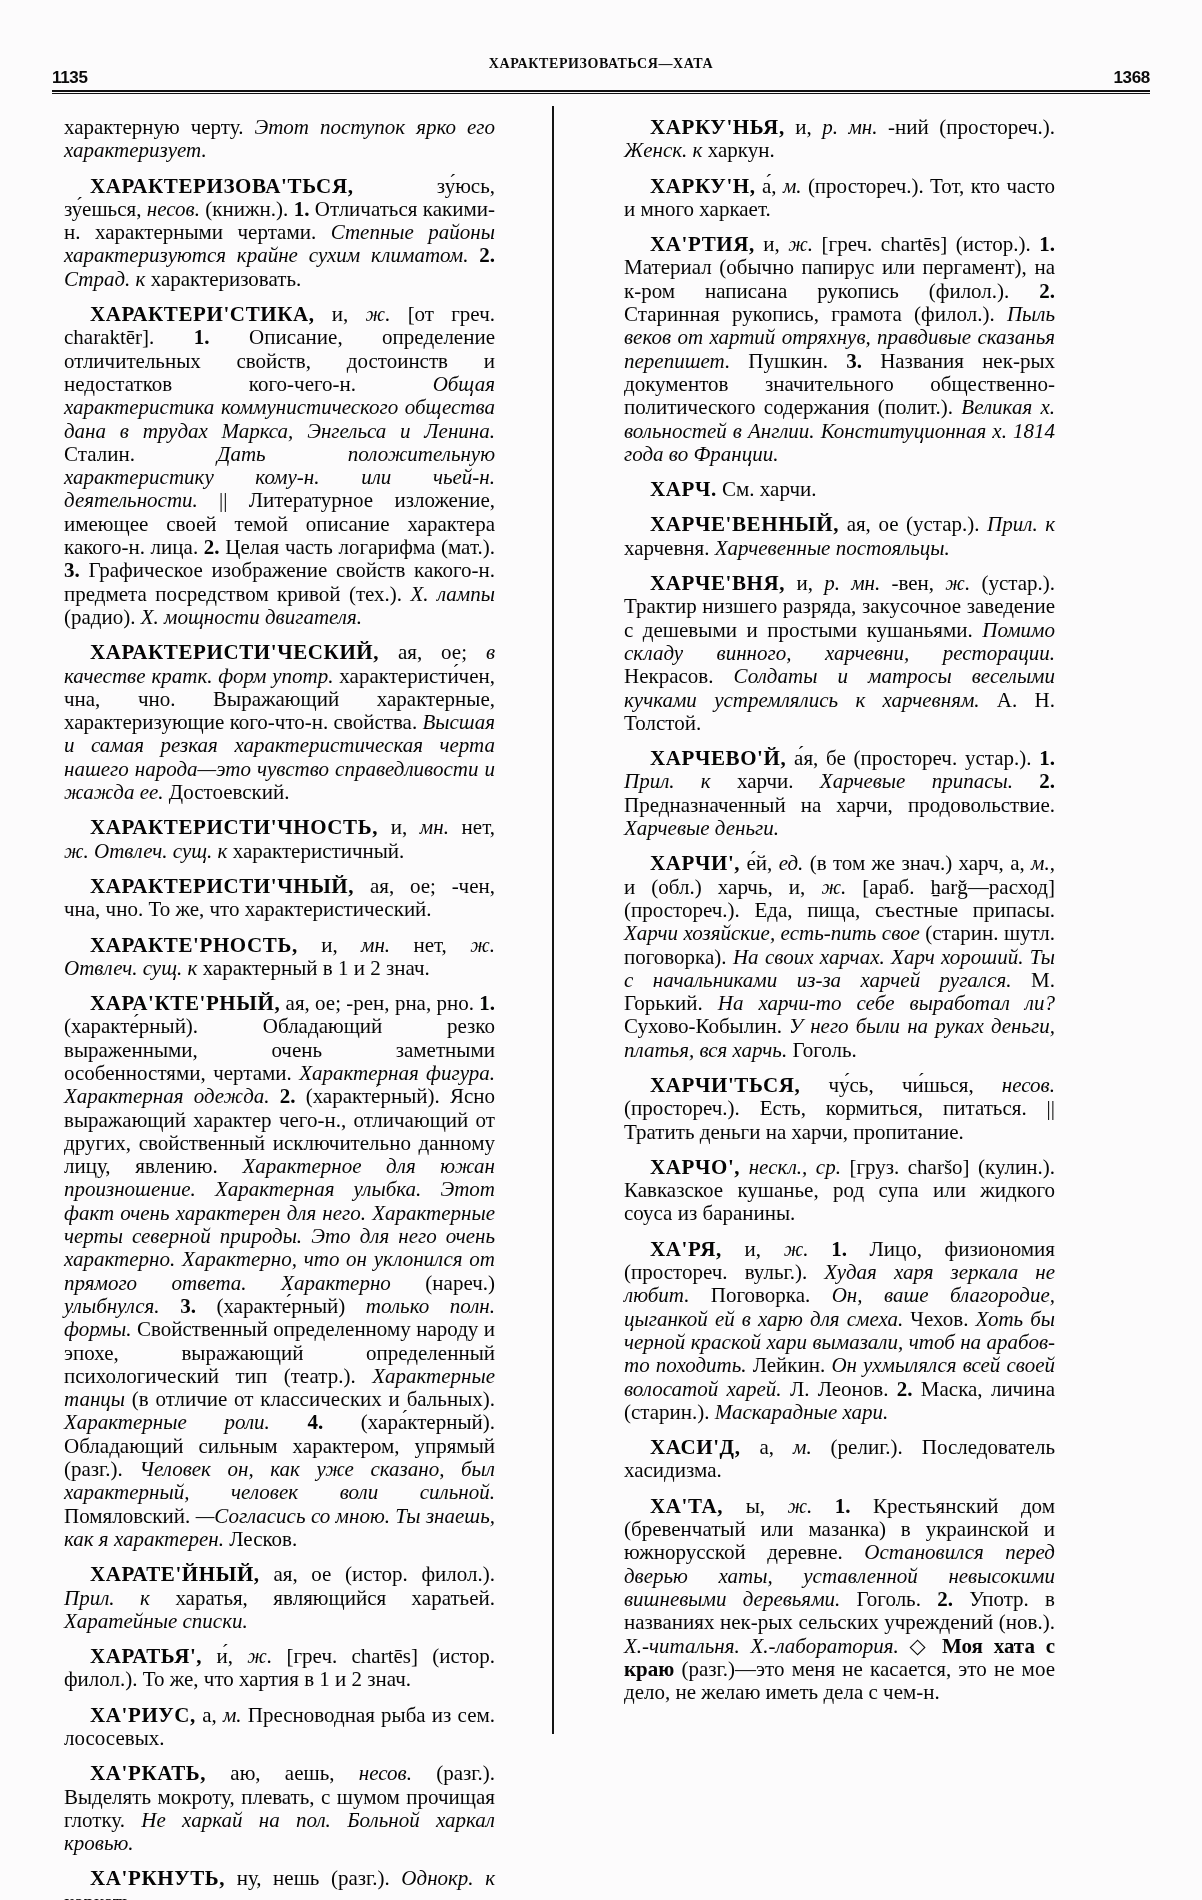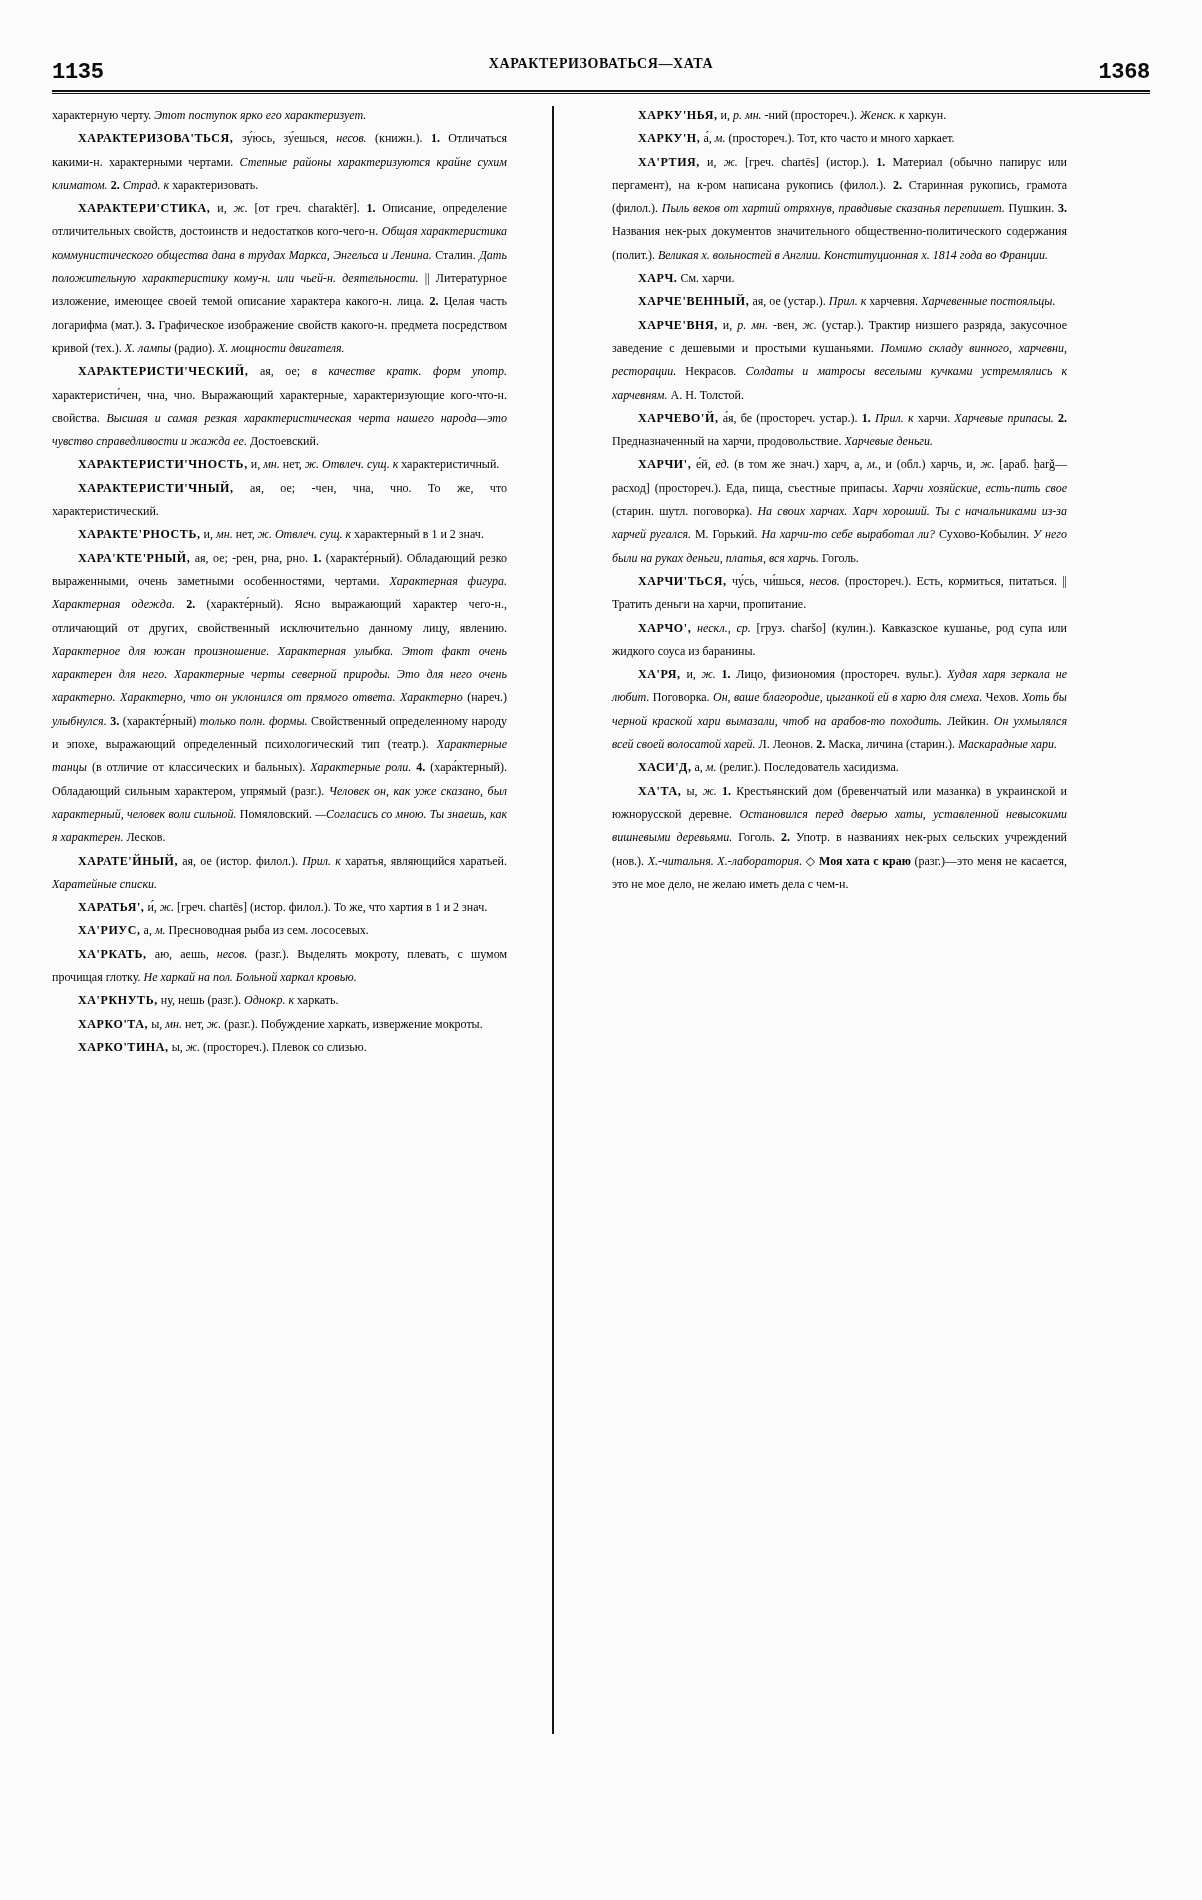--- a/index.html
+++ b/index.html
@@ -26,24 +26,24 @@
   
   .runhead {
     position: absolute;
     left: 52px;
     top: 52px;
     width: 1098px;
     height: 34px;
   }
   .folio {
     position: absolute;
-    top: 8px;
-    font-family: Liberation Mono, monospace;
+    top: 16px;
+    font-family: Liberation Sans, sans-serif;
     font-weight: bold;
-    font-size: 22px;
+    font-size: 17px;
     letter-spacing: -0.3px;
     color: #0a0a0a;
   }
   .folio-left { left: 0; }
   .folio-right { right: 0; }
   .runhead-title {
     position: absolute;
     left: 0;
     right: 0;
     top: 4px;
@@ -88,25 +88,25 @@
     position: absolute;
     left: 500px;
     top: 2px;
     width: 2px;
     height: 1628px;
     background: #141414;
   }
 
   
   .entry {
-    font-size: 12px;
+    font-size: 21px;
     line-height: 23.3px;
     text-align: justify;
     text-justify: inter-word;
-    margin: 0;
+    margin: 12px;
     hyphens: manual;
     -webkit-hyphens: manual;
     word-spacing: 0px;
   }
   .entry + .entry { margin-top: 0; }
   .indent { text-indent: 26px; }
   .noindent { text-indent: 0; }
 
   
   .hw {          

